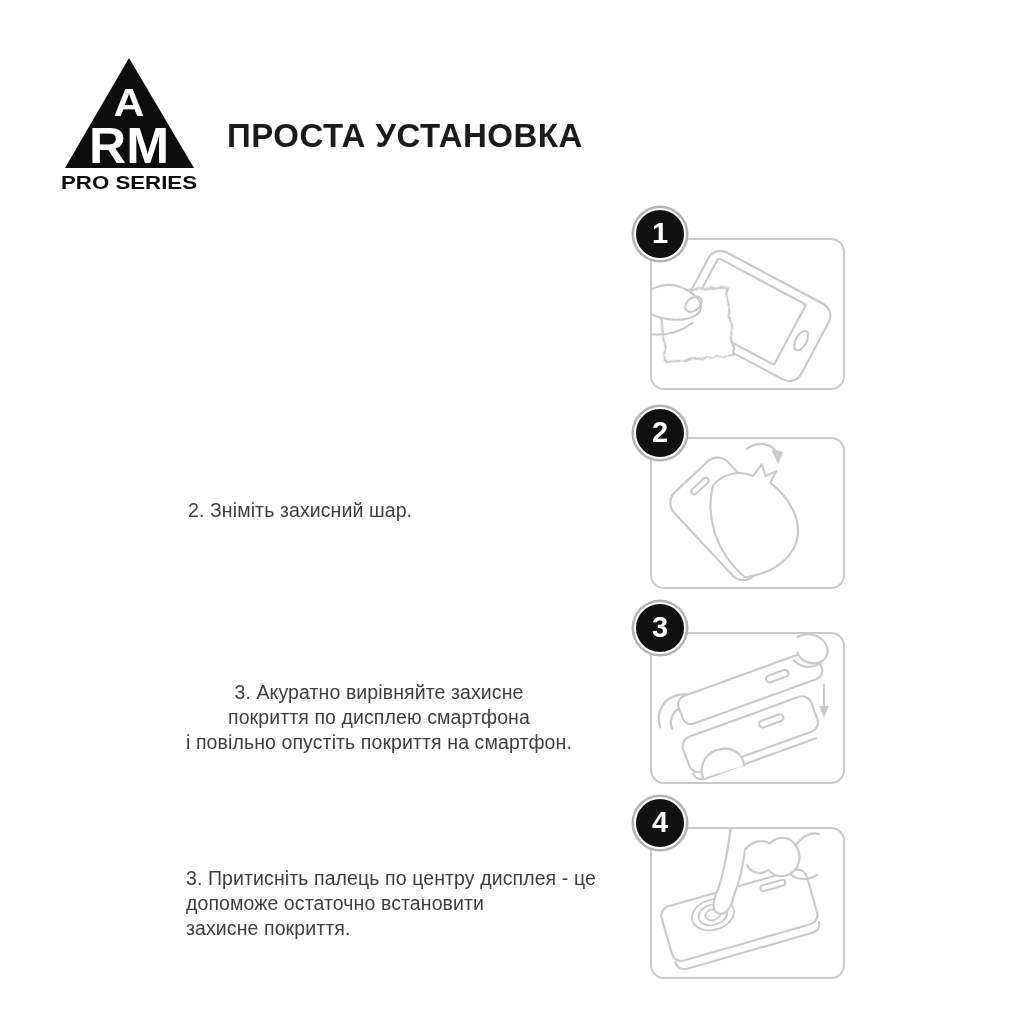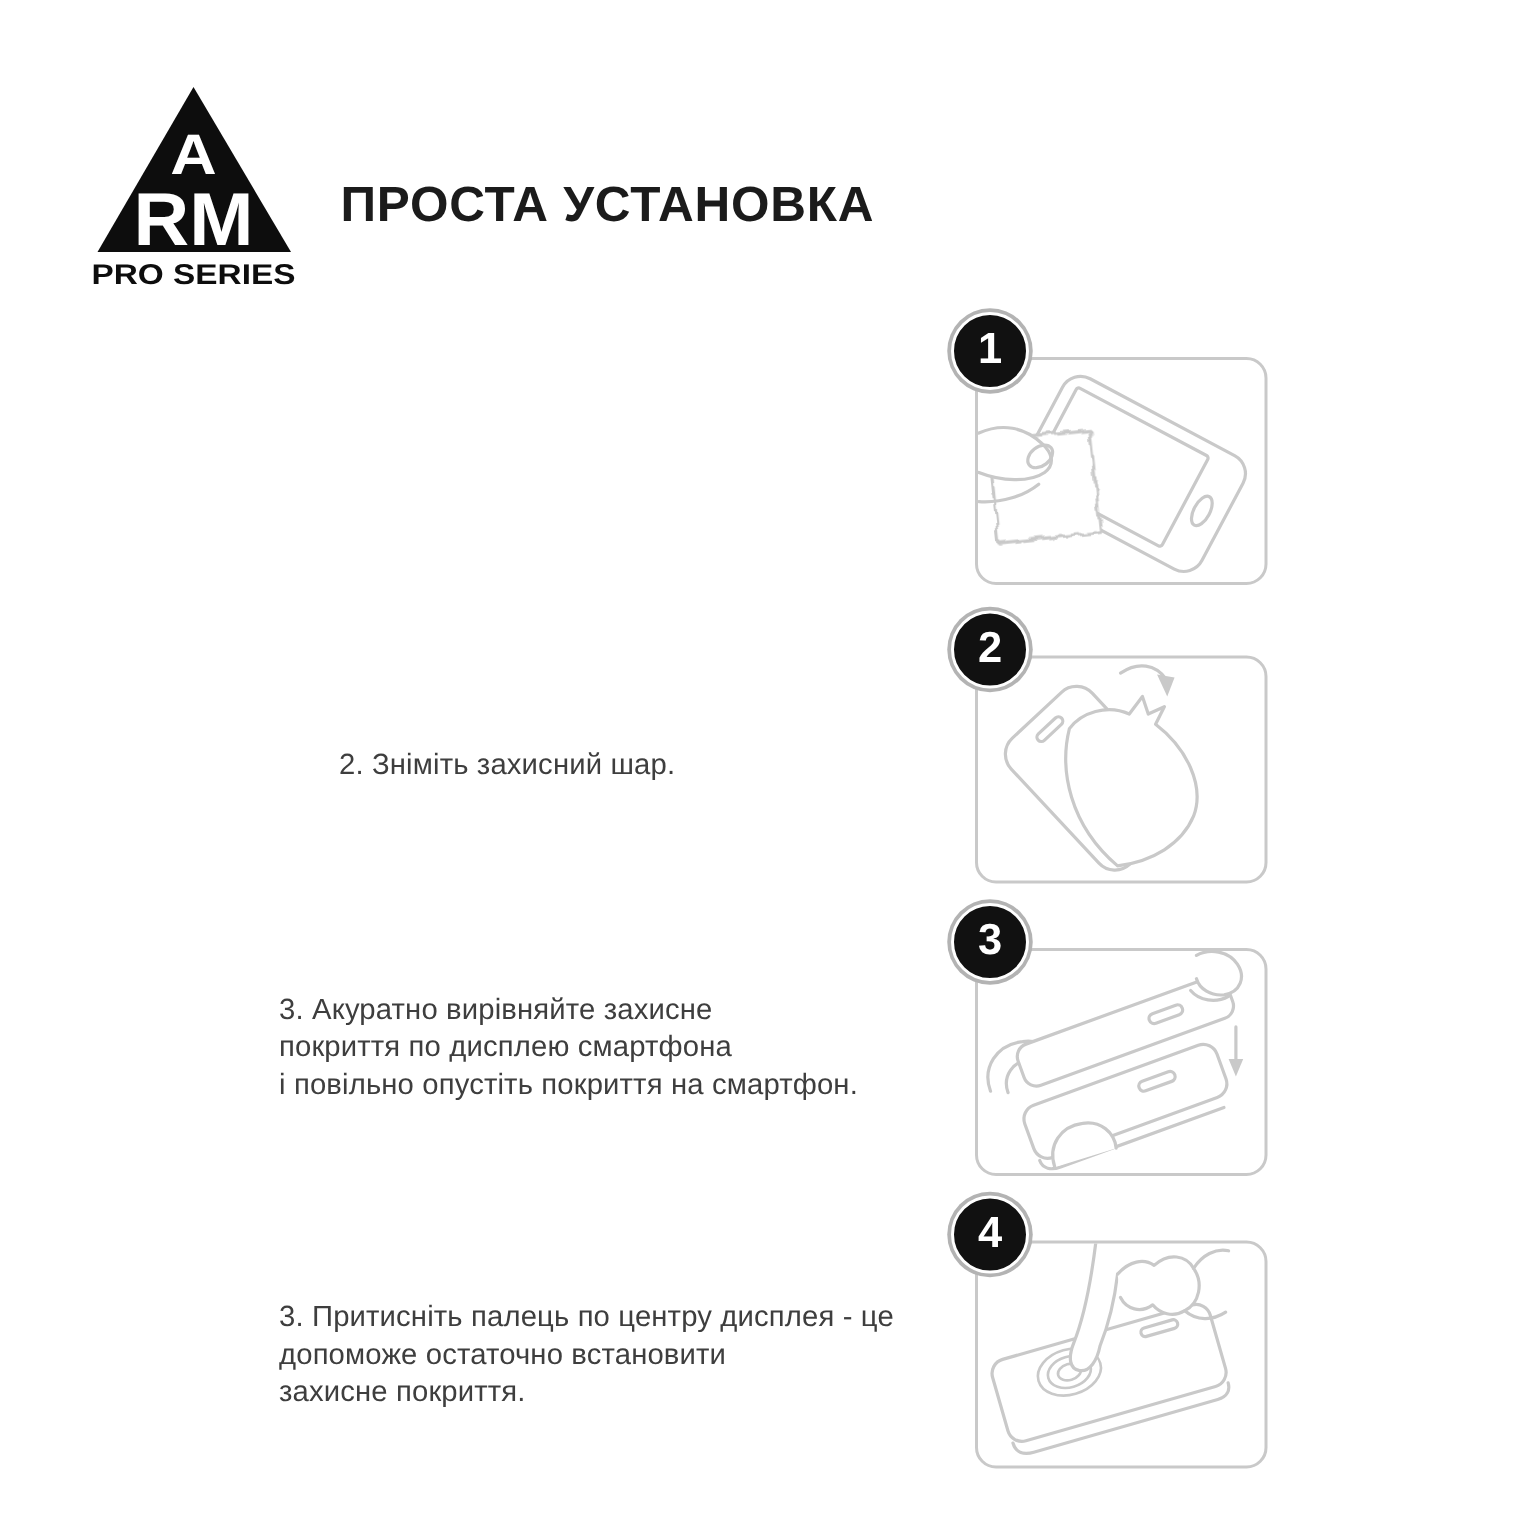--- a/index.html
+++ b/index.html
@@ -20,22 +20,22 @@
     font-size: 33px; font-weight: bold; letter-spacing: 0.5px;
     color: #1b1b1b; white-space: nowrap;
   }
   
   .step-text {
     position: absolute;
     font-size: 19.5px; line-height: 25px; font-weight: 500;
     color: #3e3e3e; white-space: pre-line; letter-spacing: 0.1px;
   }
   .s1 { left: 185px; top: 270px; }
-  .s2 { left: 188px; top: 498px; margin-left: 38px; }
-  .s3 { left: 186px; top: 661px; }
+  .s2 { left: 188px; top: 498px; }
+  .s3 { left: 186px; top: 680px; text-align: center; }
   .s4 { left: 186px; top: 866px; }
   
   .figure { position: absolute; width: 215px; height: 186px; }
   .f1 { left: 633px; top: 207px; }
   .f2 { left: 633px; top: 406px; }
   .f3 { left: 633px; top: 601px; }
   .f4 { left: 633px; top: 796px; }
   .badge {
     position: absolute; left: 1px; top: 1px; z-index: 2;
     width: 52px; height: 52px; border-radius: 50%;

